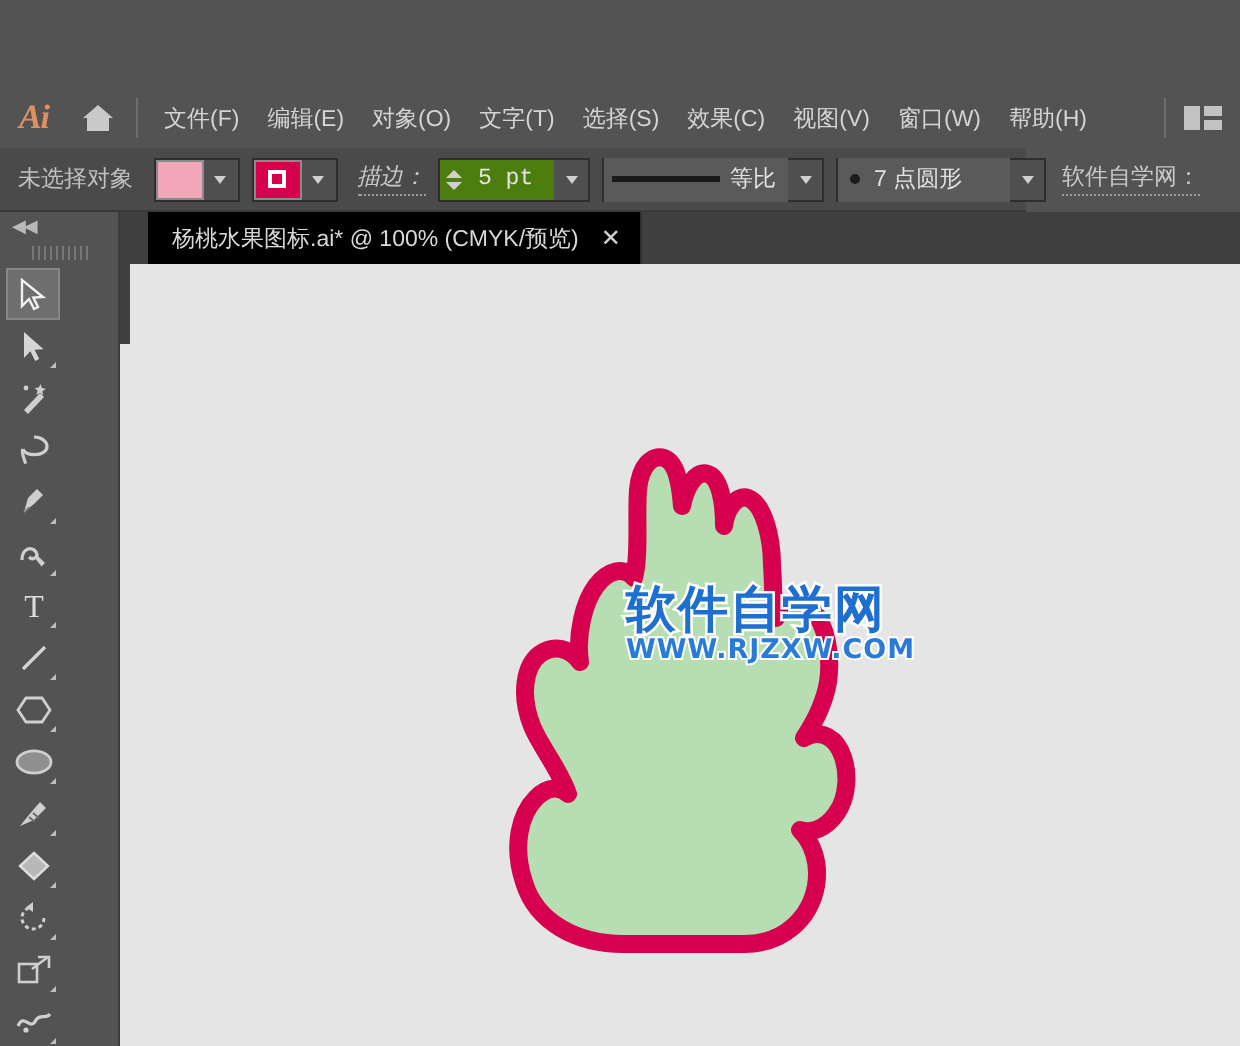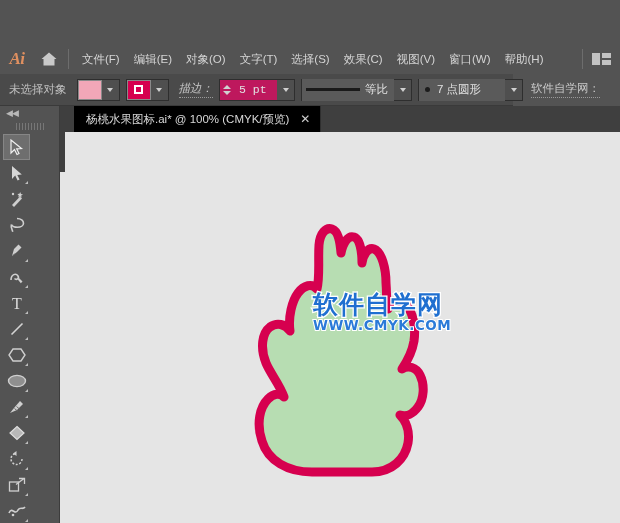--- a/index.html
+++ b/index.html
@@ -89,21 +89,21 @@
   .stepper .up {
     width: 0; height: 0; border-left: 4px solid transparent;
     border-right: 4px solid transparent; border-bottom: 4px solid #d0d0d0;
   }
   .stepper .dn {
     width: 0; height: 0; border-left: 4px solid transparent;
     border-right: 4px solid transparent; border-top: 4px solid #d0d0d0;
   }
   .field {
     display: flex; align-items: center; height: 22px;
-    border: 1px solid #2e2e2e; background: #be185d; margin-right: 6px;
+    border: 1px solid #2e2e2e; background: #4d7c0f; margin-right: 6px;
   }
   .field-text {
     color: #e2e2e2; font-size: 11.5px; padding: 0 6px;
     font-family: "Liberation Mono", monospace; white-space: nowrap;
   }
   .field-text-cn {
     color: #e2e2e2; font-size: 11.5px; padding: 0 5px;
     font-family: "Liberation Sans", sans-serif; white-space: nowrap;
   }
   .strokestyle-box {
@@ -475,19 +475,19 @@
                  C 185 168 184 182 178 190
                  C 173 197 166 200 160 198
                  C 166 204 170 214 168 226
                  C 165 242 152 255 132 255
                  Z" fill="#b7ddb2" stroke="#d6004f" stroke-width="9" stroke-linejoin="round" stroke-linecap="round"></path>
       </svg>
     </div>
 
     <div class="watermark">
       <div class="wm-cn">软件自学网</div>
-      <div class="wm-en">WWW.CMYK.COM</div>
+      <div class="wm-en">WWW.RJZXW.COM</div>
     </div>
   </div>
 
   <div class="scrollstub"></div>
 
 </div>
 
 </body></html>

